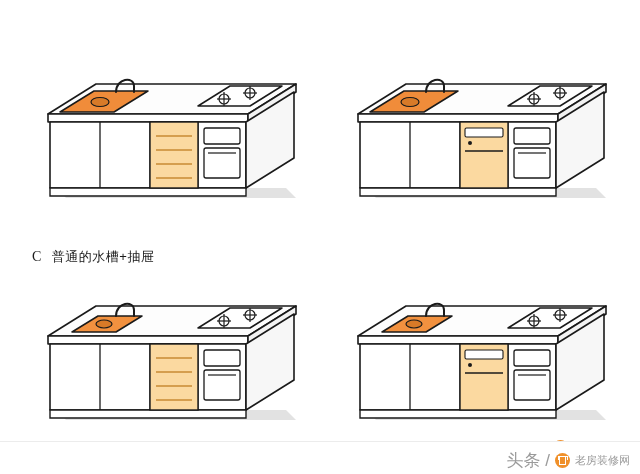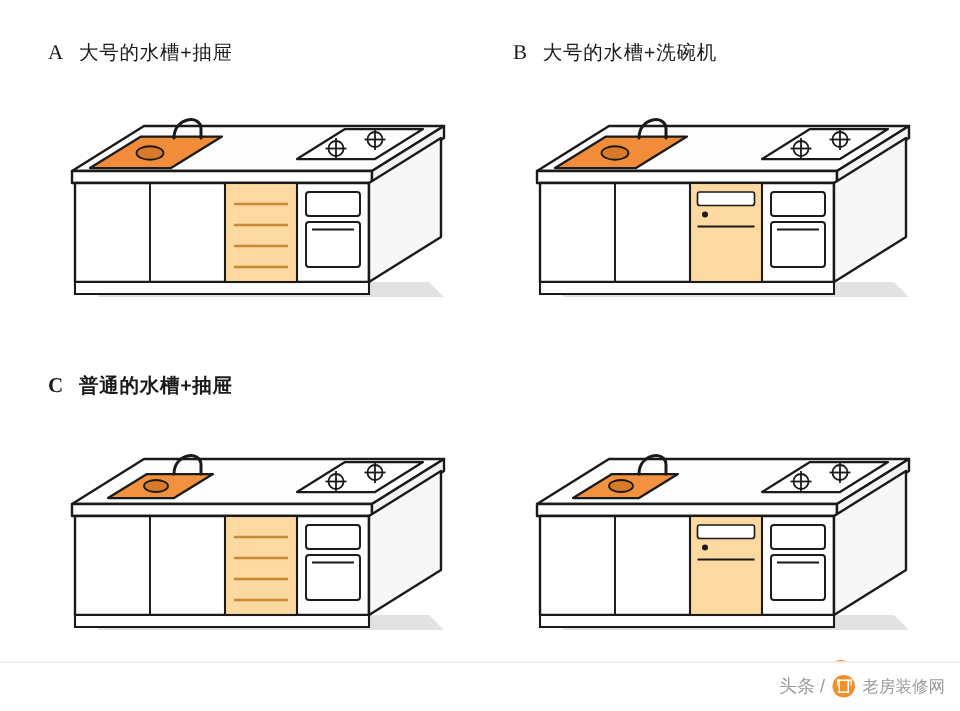--- a/index.html
+++ b/index.html
@@ -59,23 +59,20 @@
     border-left:1.4px solid #fff;
     border-right:1.4px solid #fff;
     transform:skewY(0deg);
     box-sizing:border-box;
   }
 </style>
 </head>
 <body>
 
 <div class="panel" style="left:20px;top:18px;width:300px;height:210px;">
-  <div class="label" style="left:12px;top:8px;">
-    <span class="letter">A</span><span>大号的水槽+抽屉</span>
-  </div>
   <div class="kitchen" style="left:18px;top:38px;">
     <svg width="270" height="165" viewBox="0 0 270 165">
 
       <path d="M18,132 L28,142 L258,142 L248,132 Z" fill="#e2e2e2" stroke="none"></path>
 
       <path d="M10,58 L58,28 L258,28 L210,58 Z" fill="#fdfdfd" stroke="#1a1a1a" stroke-width="1.6" stroke-linejoin="round"></path>
 
       <path d="M10,58 L210,58 L210,66 L10,66 Z" fill="#ffffff" stroke="#1a1a1a" stroke-width="1.6" stroke-linejoin="round"></path>
 
       <path d="M210,58 L258,28 L258,36 L210,66 Z" fill="#f3f3f3" stroke="#1a1a1a" stroke-width="1.6" stroke-linejoin="round"></path>
@@ -114,23 +111,20 @@
       <g stroke="#1a1a1a" stroke-width="1.2" fill="none">
         <circle cx="186" cy="43" r="5"></circle>
         <line x1="186" y1="36" x2="186" y2="50"></line>
         <line x1="179" y1="43" x2="193" y2="43"></line>
       </g>
     </svg>
   </div>
 </div>
 
 <div class="panel" style="left:330px;top:18px;width:300px;height:210px;">
-  <div class="label" style="left:12px;top:8px;">
-    <span class="letter">B</span><span>大号的水槽+洗碗机</span>
-  </div>
   <div class="kitchen" style="left:18px;top:38px;">
     <svg width="270" height="165" viewBox="0 0 270 165">
       <path d="M18,132 L28,142 L258,142 L248,132 Z" fill="#e2e2e2" stroke="none"></path>
       <path d="M10,58 L58,28 L258,28 L210,58 Z" fill="#fdfdfd" stroke="#1a1a1a" stroke-width="1.6" stroke-linejoin="round"></path>
       <path d="M10,58 L210,58 L210,66 L10,66 Z" fill="#ffffff" stroke="#1a1a1a" stroke-width="1.6" stroke-linejoin="round"></path>
       <path d="M210,58 L258,28 L258,36 L210,66 Z" fill="#f3f3f3" stroke="#1a1a1a" stroke-width="1.6" stroke-linejoin="round"></path>
       <path d="M12,66 L208,66 L208,132 L12,132 Z" fill="#ffffff" stroke="#1a1a1a" stroke-width="1.6" stroke-linejoin="round"></path>
       <path d="M208,66 L256,36 L256,102 L208,132 Z" fill="#f7f7f7" stroke="#1a1a1a" stroke-width="1.6" stroke-linejoin="round"></path>
       <path d="M12,132 L208,132 L208,140 L12,140 Z" fill="#ffffff" stroke="#1a1a1a" stroke-width="1.4"></path>
       <line x1="62" y1="66" x2="62" y2="132" stroke="#1a1a1a" stroke-width="1.3"></line>
@@ -156,21 +150,21 @@
       <g stroke="#1a1a1a" stroke-width="1.2" fill="none">
         <circle cx="186" cy="43" r="5"></circle>
         <line x1="186" y1="36" x2="186" y2="50"></line>
         <line x1="179" y1="43" x2="193" y2="43"></line>
       </g>
     </svg>
   </div>
 </div>
 
 <div class="panel" style="left:20px;top:240px;width:300px;height:205px;">
-  <div class="label" style="left:12px;top:8px;font-weight:bold;">
+  <div class="label" style="left:12px;top:8px;">
     <span class="letter">C</span><span>普通的水槽+抽屉</span>
   </div>
   <div class="kitchen" style="left:18px;top:38px;">
     <svg width="270" height="165" viewBox="0 0 270 165">
       <path d="M18,132 L28,142 L258,142 L248,132 Z" fill="#e2e2e2" stroke="none"></path>
       <path d="M10,58 L58,28 L258,28 L210,58 Z" fill="#fdfdfd" stroke="#1a1a1a" stroke-width="1.6" stroke-linejoin="round"></path>
       <path d="M10,58 L210,58 L210,66 L10,66 Z" fill="#ffffff" stroke="#1a1a1a" stroke-width="1.6" stroke-linejoin="round"></path>
       <path d="M210,58 L258,28 L258,36 L210,66 Z" fill="#f3f3f3" stroke="#1a1a1a" stroke-width="1.6" stroke-linejoin="round"></path>
       <path d="M12,66 L208,66 L208,132 L12,132 Z" fill="#ffffff" stroke="#1a1a1a" stroke-width="1.6" stroke-linejoin="round"></path>
       <path d="M208,66 L256,36 L256,102 L208,132 Z" fill="#f7f7f7" stroke="#1a1a1a" stroke-width="1.6" stroke-linejoin="round"></path>
@@ -243,17 +237,17 @@
   </div>
 </div>
 
 <div style="position:absolute;right:12px;top:440px;display:flex;align-items:center;gap:5px;">
   <span class="wm-circle"></span>
   <span style="font-size:11px;color:#9b9b9b;">老房装修网</span>
 </div>
 
 <div class="footer">
   <div class="footer-right">
-    <span style="font-size:12px;color:#9b9b9b;">头条 /</span>
+    <span style="font-size:17px;color:#9b9b9b;">头条 /</span>
     <span class="wm-circle"></span>
     <span style="font-size:11px;color:#9b9b9b;">老房装修网</span>
   </div>
 </div>
 
 </body></html>

